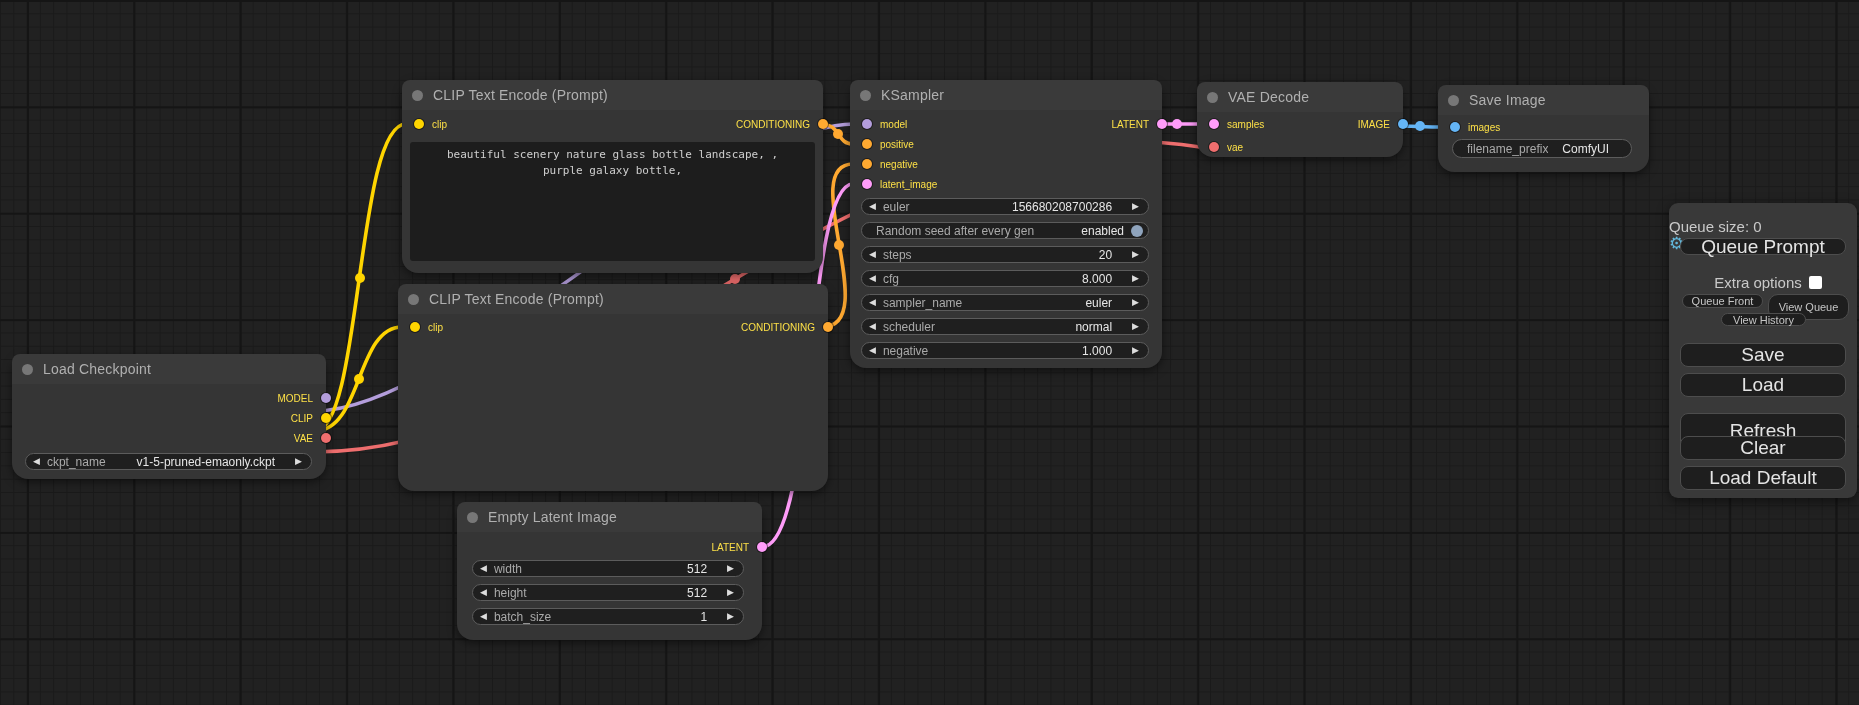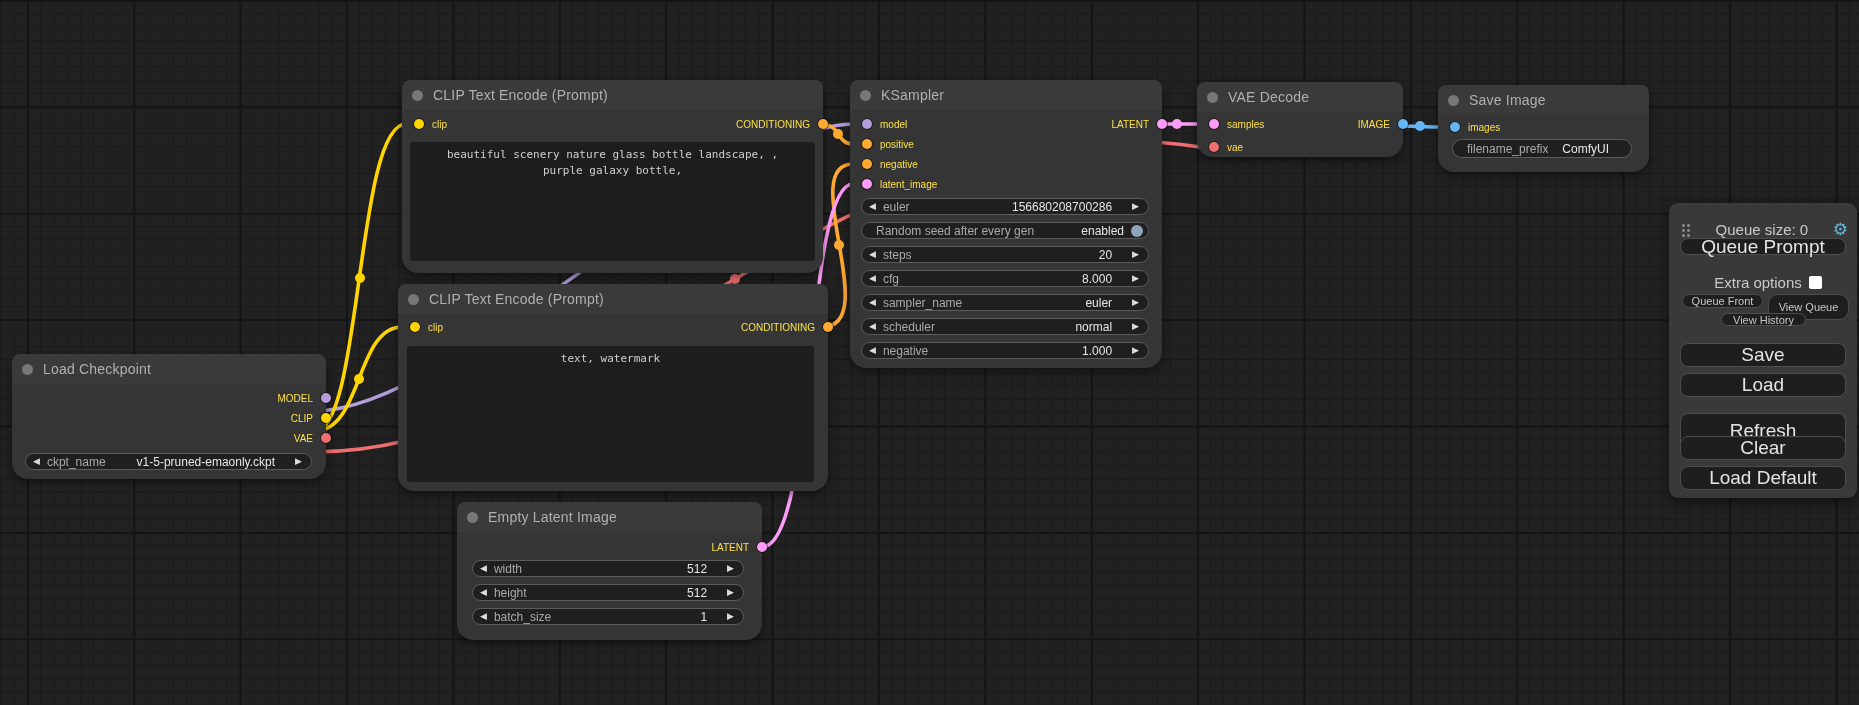--- a/index.html
+++ b/index.html
@@ -32,21 +32,21 @@
   .widget .wl{white-space:nowrap;overflow:hidden;}
   .widget .wv{margin-left:auto;color:#e6e6e6;padding-right:13px;white-space:nowrap;}
   .widget.noarr .wl{padding-left:14px;}
   .tgl{width:12px;height:12px;border-radius:50%;margin-right:5px;flex:none;}
   .prompt{position:absolute;background:#1d1d1d;border-radius:3px;color:#cfcfcf;
     font-family:"DejaVu Sans Mono",monospace;font-size:11px;line-height:1.45;
     padding:5px 24px;box-sizing:border-box;white-space:pre-wrap;overflow:hidden;}
   
   #queue{position:absolute;left:1669px;top:203px;width:188px;height:295px;background:#393939;
     border-radius:9px;z-index:3;box-shadow:0 3px 12px rgba(0,0,0,.55);}
-  .qhead{position:absolute;left:0;top:15px;width:100%;height:20px;display:flex;align-items:flex-end;}
+  .qhead{position:absolute;left:0;top:15px;width:100%;height:20px;display:flex;align-items:flex-start;flex-direction:column;}
   .qgrab{width:10px;height:15px;margin-left:12px;
     background-image:radial-gradient(#8a8a8a 1.1px,transparent 1.7px);background-size:5px 5px;}
   .qsize{flex:1;text-align:center;font-size:15px;color:#c9c9c9;}
   .qgear{margin-right:9px;font-size:17px;line-height:1;}
   .qbtn{position:absolute;left:11px;width:166px;background:#1e1e1e;border:1px solid #4d4d4d;
     border-radius:8px;color:#e4e4e4;display:flex;align-items:center;justify-content:center;
     box-sizing:border-box;cursor:pointer;}
   .qbig{font-size:19px;height:17px;}
   .qsmall{position:absolute;background:#1e1e1e;border:1px solid #4d4d4d;border-radius:10px;
     color:#c6c6c6;font-size:11px;display:flex;align-items:center;justify-content:center;box-sizing:border-box;}
@@ -127,21 +127,20 @@
       <span>CLIP Text Encode (Prompt)</span>
     </div>
     <div class="slot in" style="top:35px">
         <span class="dot" style="background: rgb(255, 213, 0);"></span>
         <span>clip</span>
       </div>
     <div class="slot out" style="top:35px">
         <span>CONDITIONING</span>
         <span class="dot" style="background: rgb(255, 169, 49);"></span>
       </div>
-    <div class="prompt" style="left:9px;top:62px;width:407px;height:136px">text, watermark</div>
   </div>
 
   <div class="node" style="left:457px;top:502px;width:305px;height:138px">
     <div class="ntitle">
       <span class="cdot"></span>
       <span>Empty Latent Image</span>
     </div>
     <div class="slot out" style="top:37px">
         <span>LATENT</span>
         <span class="dot" style="background: rgb(255, 156, 249);"></span>

